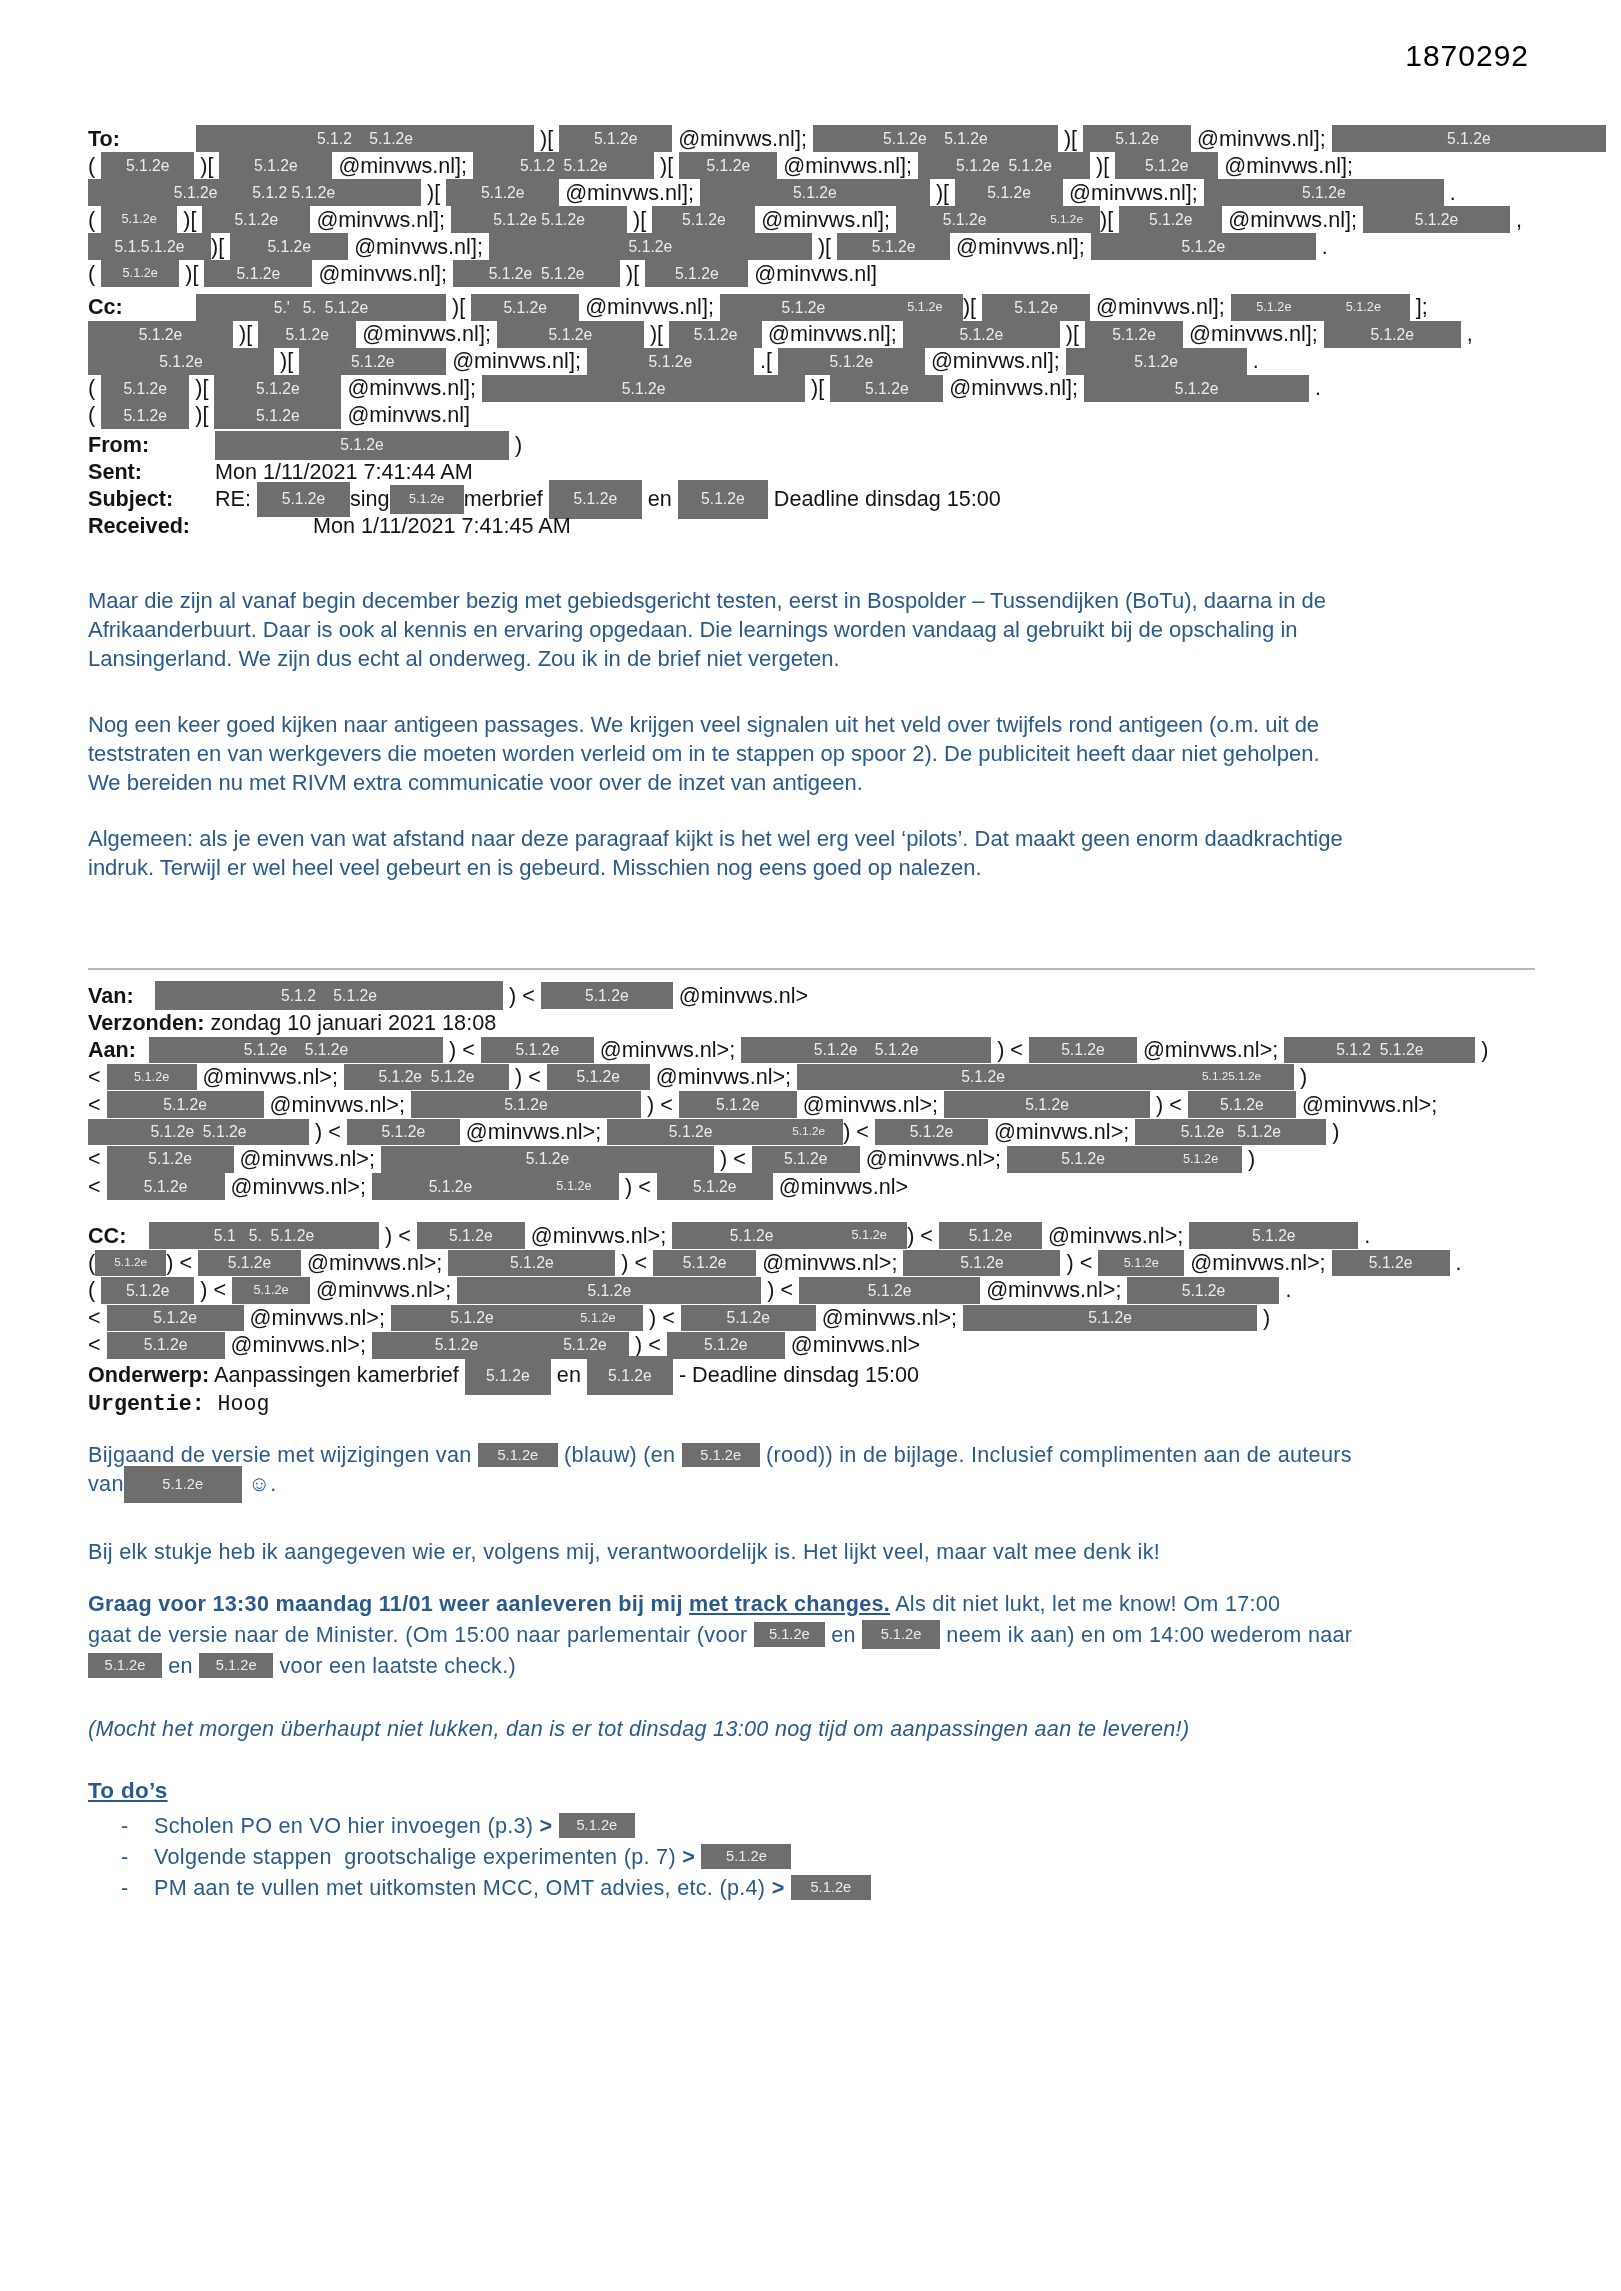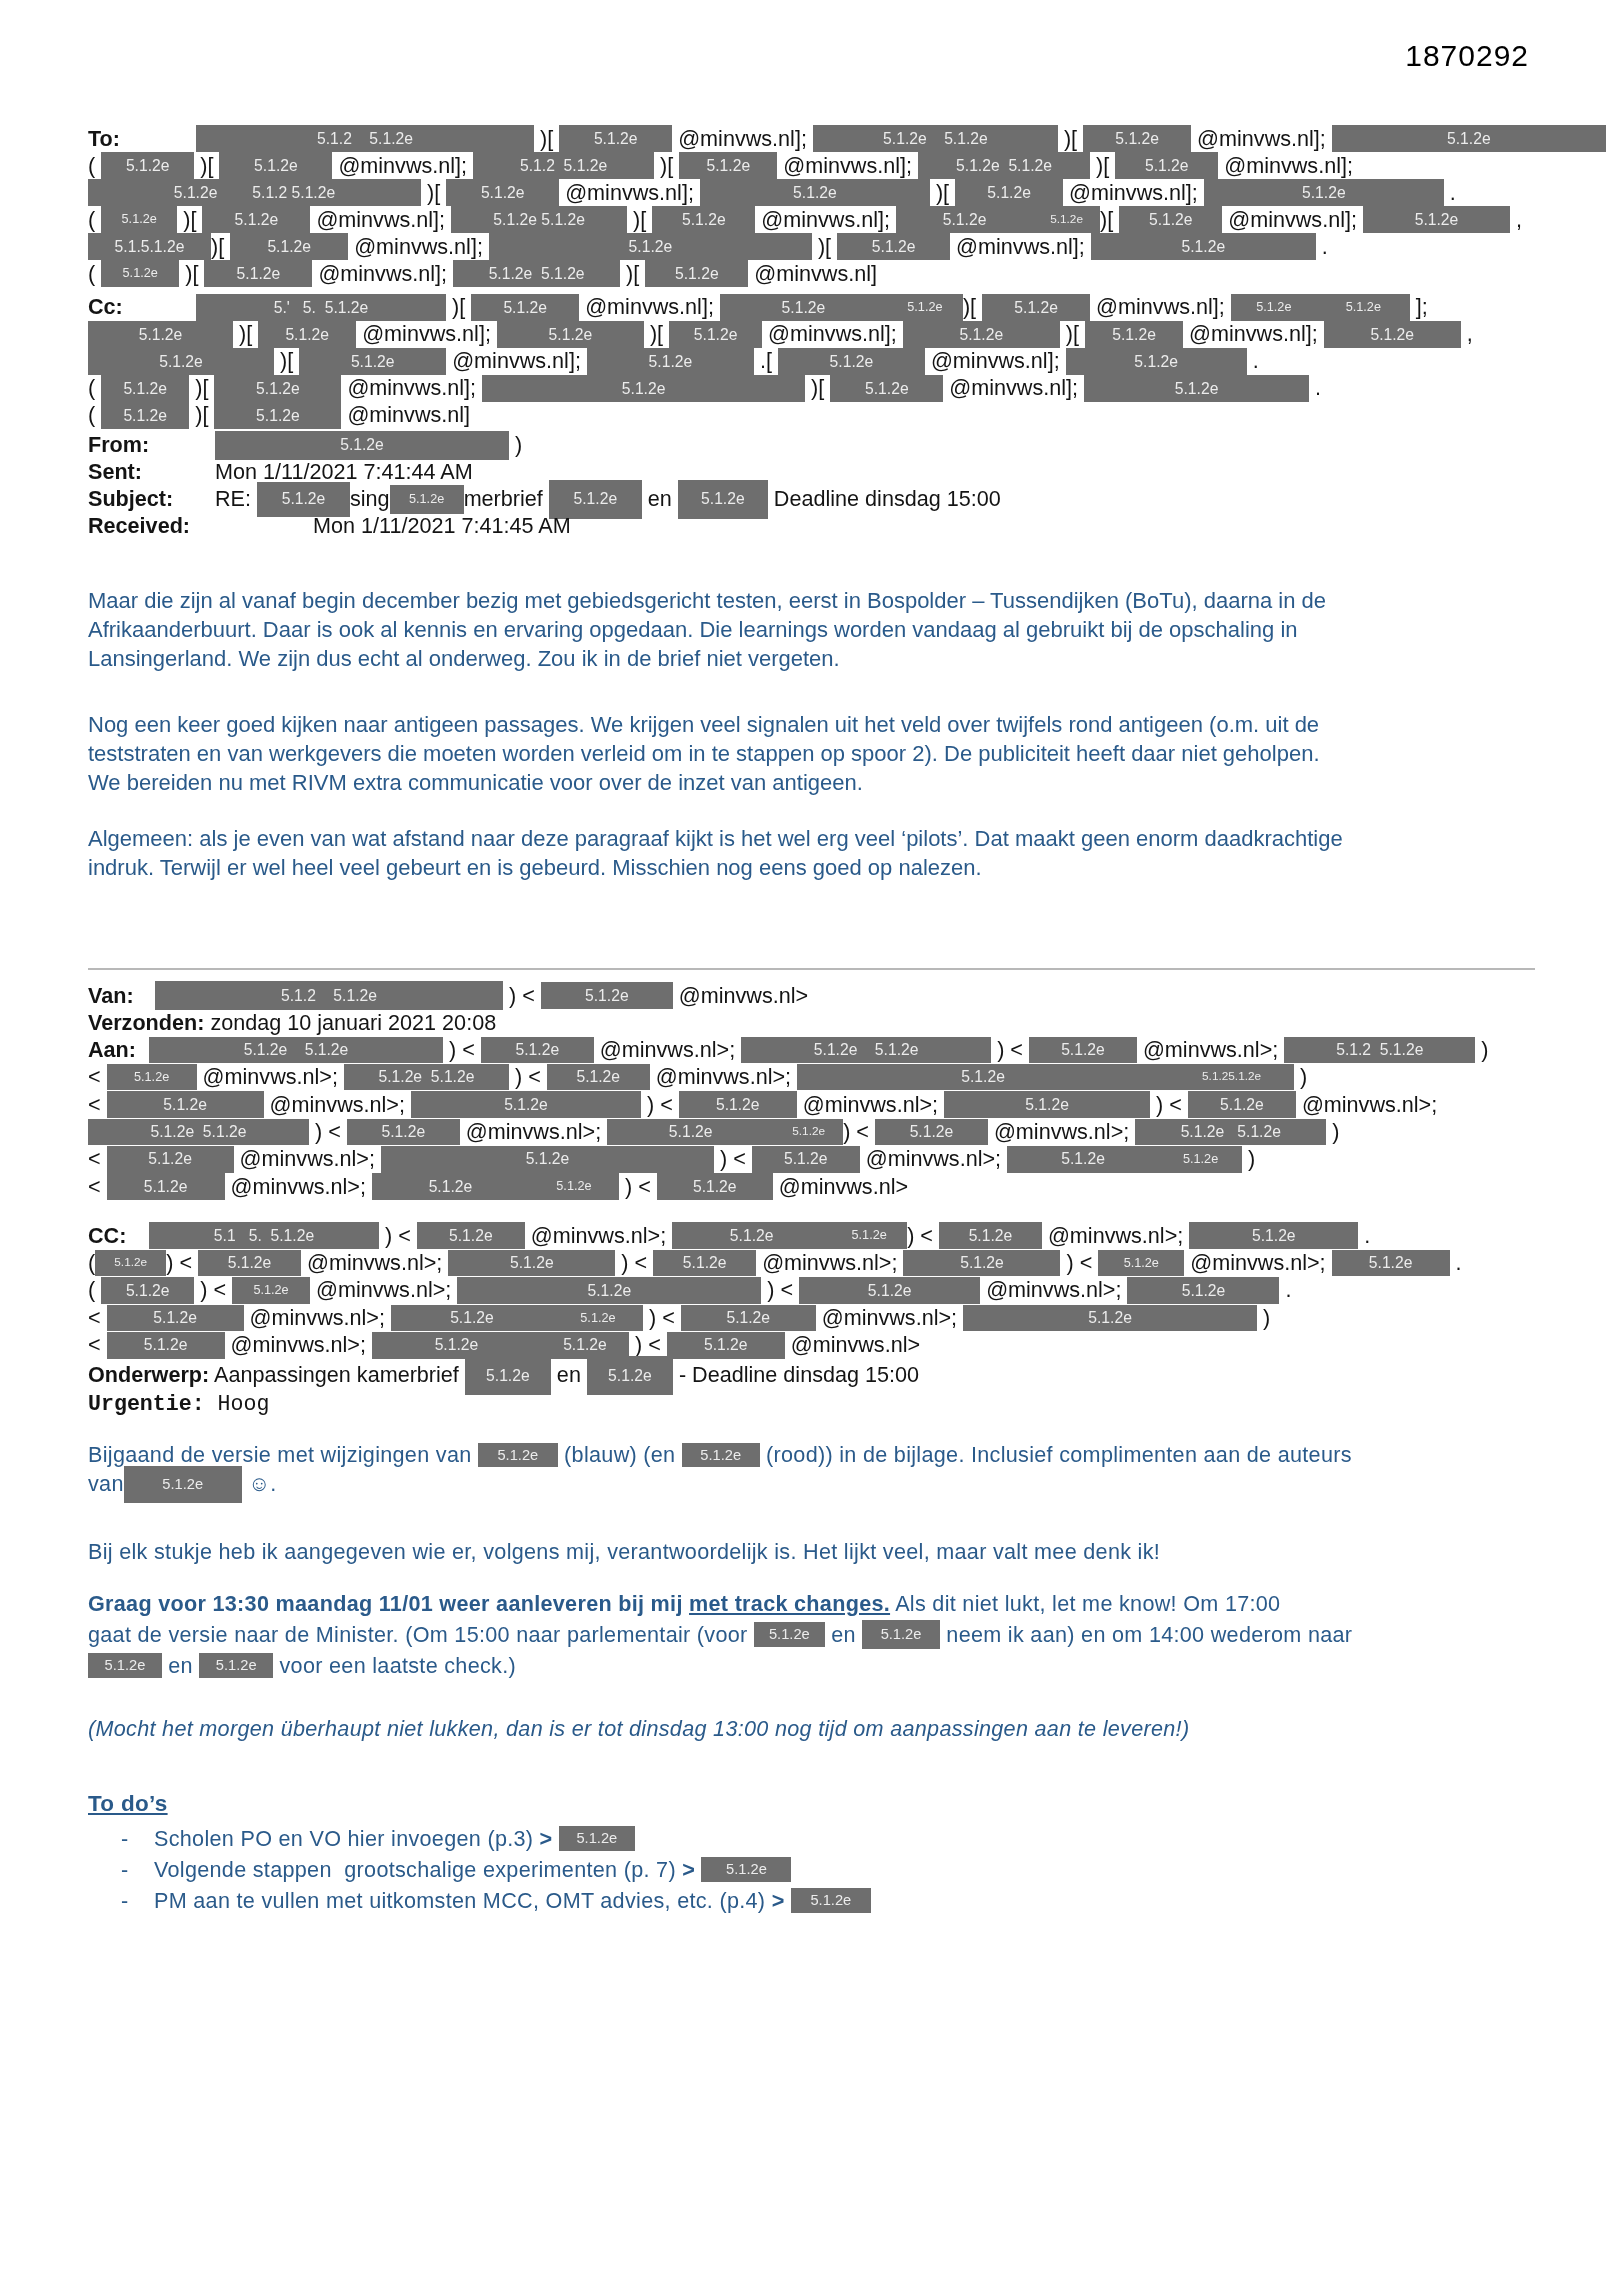--- a/index.html
+++ b/index.html
@@ -42,21 +42,21 @@
   .blk-van{margin-top:11.8px;}
   .blk-aan{margin-top:0px;}
   .blk-cc2{margin-top:21.6px;}
   .blk-ond{margin-top:2px;height:29px;}
   .blk-urg{height:29px;font-family:Liberation Mono, monospace;}
   .blk-greet{margin-top:39px;}
   .blk-bijgaand{margin-top:21.6px;}
   .blk-stukje{margin-top:39px;}
   .blk-graag{margin-top:21.6px;}
   .blk-mocht{margin-top:33px;}
-  .blk-todo-title{margin-top:45px;height:31px;display:flex;align-items:center;}
+  .blk-todo-title{margin-top:32px;height:31px;display:flex;align-items:center;}
   .blk-todos{margin-top:3.9px;}
 </style>
 </head>
 <body>
 
 <div class="page">
   <div class="docnum">1870292</div>
 
   <div class="content">
 
@@ -93,21 +93,21 @@
         </div>
       <div class="p3">
           <div class="hline"><span class="tk">Algemeen: als je even van wat afstand naar deze paragraaf kijkt is het wel erg veel ‘pilots’. Dat maakt geen enorm daadkrachtige</span></div>
           <div class="hline"><span class="tk">indruk. Terwijl er wel heel veel gebeurt en is gebeurd. Misschien nog eens goed op nalezen.</span></div>
         </div>
     </div>
 
     <div class="divider blk-divider"></div>
 
     <div class="h2 blk-van hline"><span class="tk b" style="width: 67px;">Van:</span><span class="chip" style="width: 348px; height: 29px;">5.1.2    5.1.2e</span><span class="tk"> ) &lt; </span><span class="chip" style="width: 132px;">5.1.2e</span><span class="tk"> @minvws.nl&gt;</span></div>
-    <div class="h2 hline"><span class="tk b">Verzonden:</span><span class="tk"> zondag 10 januari 2021 20:08</span></div>
+    <div class="h2 hline"><span class="tk b">Verzonden:</span><span class="tk"> zondag 10 januari 2021 18:08</span></div>
     <div class="h2 blk-aan">
         <div class="hline"><span class="tk b" style="width: 61px;">Aan:</span><span class="chip" style="width: 294px;">5.1.2e    5.1.2e</span><span class="tk"> ) &lt; </span><span class="chip" style="width: 113px;">5.1.2e</span><span class="tk"> @minvws.nl&gt;; </span><span class="chip" style="width: 250px;">5.1.2e    5.1.2e</span><span class="tk"> ) &lt; </span><span class="chip" style="width: 108px;">5.1.2e</span><span class="tk"> @minvws.nl&gt;; </span><span class="chip" style="width: 191px;">5.1.2  5.1.2e</span><span class="tk"> )</span></div>
         <div class="hline"><span class="tk">&lt; </span><span class="chip" style="width: 90px; font-size: 12.7px;">5.1.2e</span><span class="tk"> @minvws.nl&gt;; </span><span class="chip" style="width: 165px;">5.1.2e  5.1.2e</span><span class="tk"> ) &lt; </span><span class="chip" style="width: 103px;">5.1.2e</span><span class="tk"> @minvws.nl&gt;; </span><span class="chip" style="width: 372px;">5.1.2e</span><span class="chip" style="width: 125px; font-size: 11.8px;">5.1.25.1.2e</span><span class="tk"> )</span></div>
         <div class="hline"><span class="tk">&lt; </span><span class="chip" style="width: 157px;">5.1.2e</span><span class="tk"> @minvws.nl&gt;; </span><span class="chip" style="width: 230px;">5.1.2e</span><span class="tk"> ) &lt; </span><span class="chip" style="width: 118px;">5.1.2e</span><span class="tk"> @minvws.nl&gt;; </span><span class="chip" style="width: 206px;">5.1.2e</span><span class="tk"> ) &lt; </span><span class="chip" style="width: 108px;">5.1.2e</span><span class="tk"> @minvws.nl&gt;;</span></div>
         <div class="hline"><span class="chip" style="width: 221px;">5.1.2e  5.1.2e</span><span class="tk"> ) &lt; </span><span class="chip" style="width: 113px;">5.1.2e</span><span class="tk"> @minvws.nl&gt;; </span><span class="chip" style="width: 167px;">5.1.2e</span><span class="chip" style="width: 69px; font-size: 11.8px;">5.1.2e</span><span class="tk">) &lt; </span><span class="chip" style="width: 113px;">5.1.2e</span><span class="tk"> @minvws.nl&gt;; </span><span class="chip" style="width: 191px;">5.1.2e   5.1.2e</span><span class="tk"> )</span></div>
         <div class="hline"><span class="tk">&lt; </span><span class="chip" style="width: 127px;">5.1.2e</span><span class="tk"> @minvws.nl&gt;; </span><span class="chip" style="width: 333px;">5.1.2e</span><span class="tk"> ) &lt; </span><span class="chip" style="width: 108px;">5.1.2e</span><span class="tk"> @minvws.nl&gt;; </span><span class="chip" style="width: 152px;">5.1.2e</span><span class="chip" style="width: 83px; font-size: 12.7px;">5.1.2e</span><span class="tk"> )</span></div>
         <div class="hline"><span class="tk">&lt; </span><span class="chip" style="width: 118px;">5.1.2e</span><span class="tk"> @minvws.nl&gt;; </span><span class="chip" style="width: 157px;">5.1.2e</span><span class="chip" style="width: 90px; font-size: 12.7px;">5.1.2e</span><span class="tk"> ) &lt; </span><span class="chip" style="width: 116px;">5.1.2e</span><span class="tk"> @minvws.nl&gt;</span></div>
       </div>
     <div class="h2 blk-cc2">
         <div class="hline"><span class="tk b" style="width: 61px;">CC:</span><span class="chip" style="width: 230px;">5.1   5.  5.1.2e</span><span class="tk"> ) &lt; </span><span class="chip" style="width: 108px;">5.1.2e</span><span class="tk"> @minvws.nl&gt;; </span><span class="chip" style="width: 159px;">5.1.2e</span><span class="chip" style="width: 76px; font-size: 12.7px;">5.1.2e</span><span class="tk">) &lt; </span><span class="chip" style="width: 103px;">5.1.2e</span><span class="tk"> @minvws.nl&gt;; </span><span class="chip" style="width: 169px;">5.1.2e</span><span class="tk"> .</span></div>

